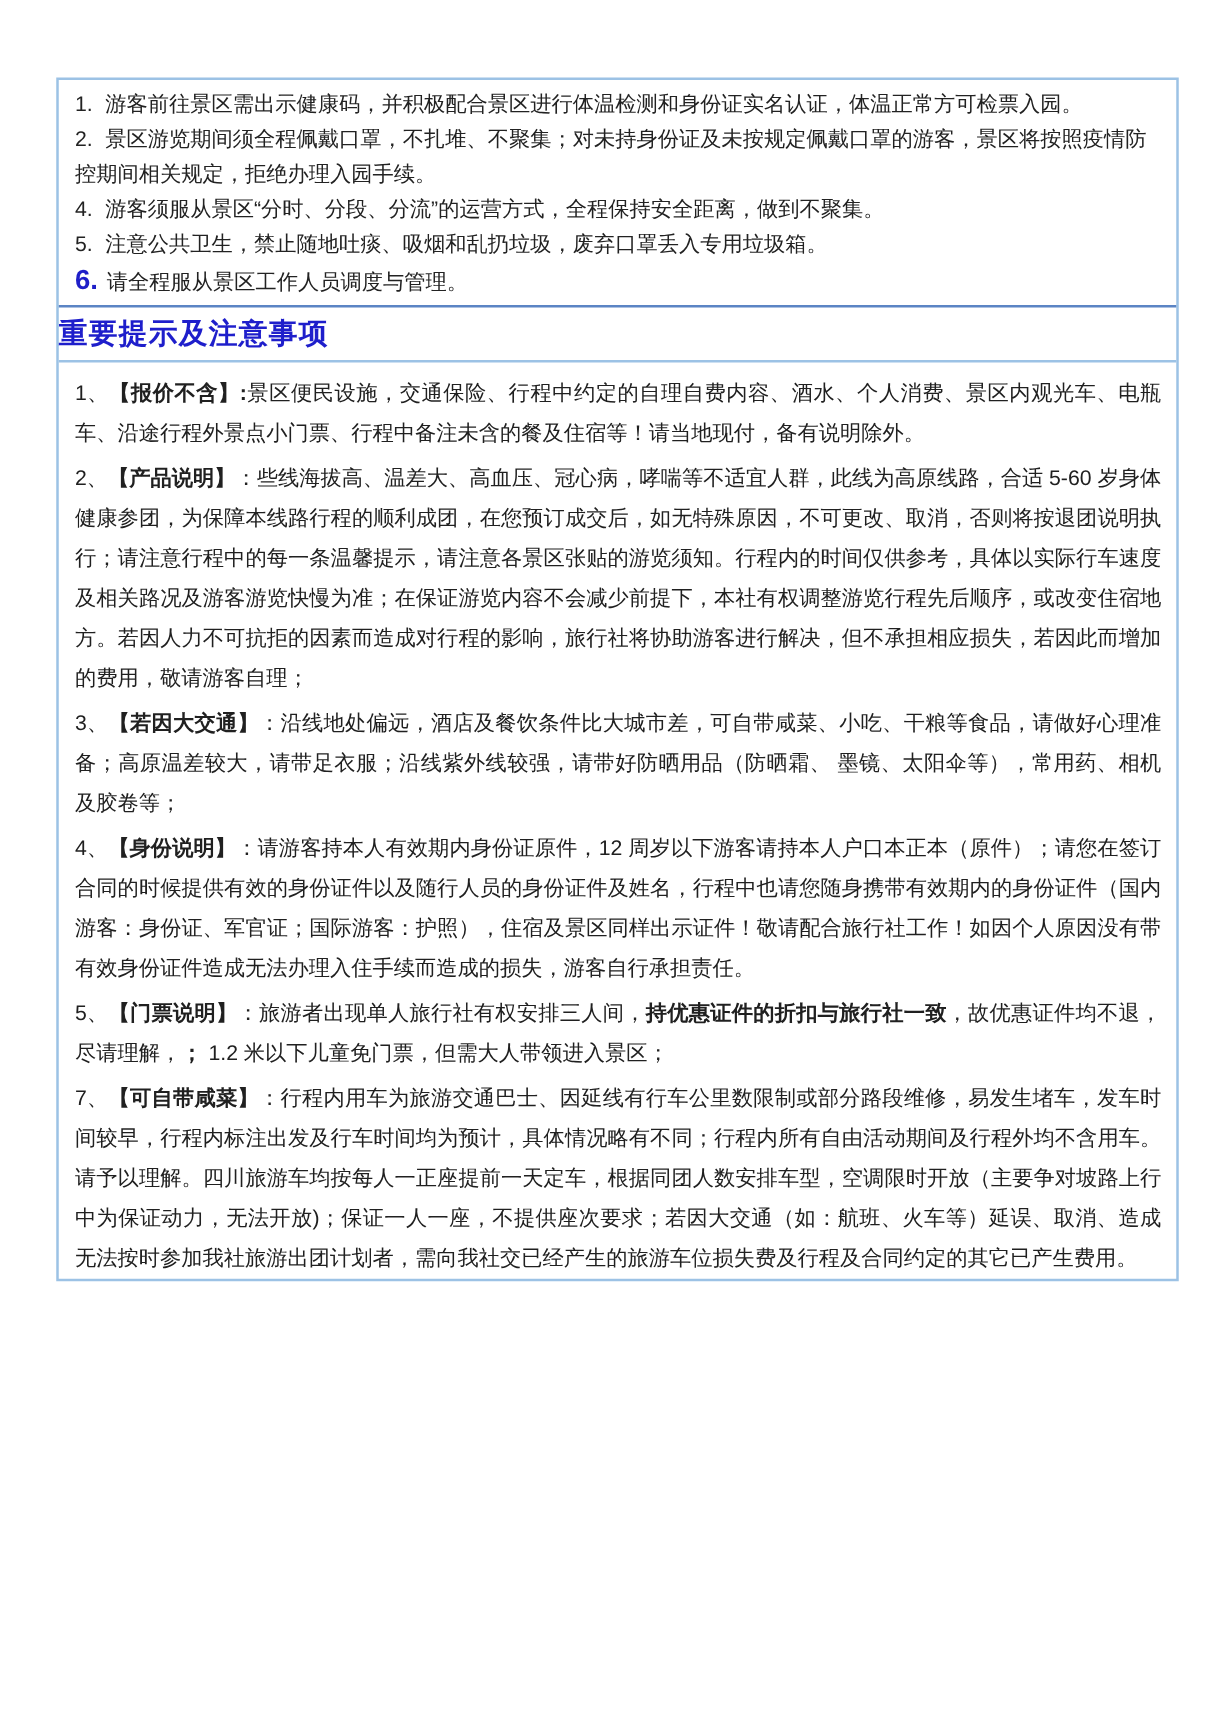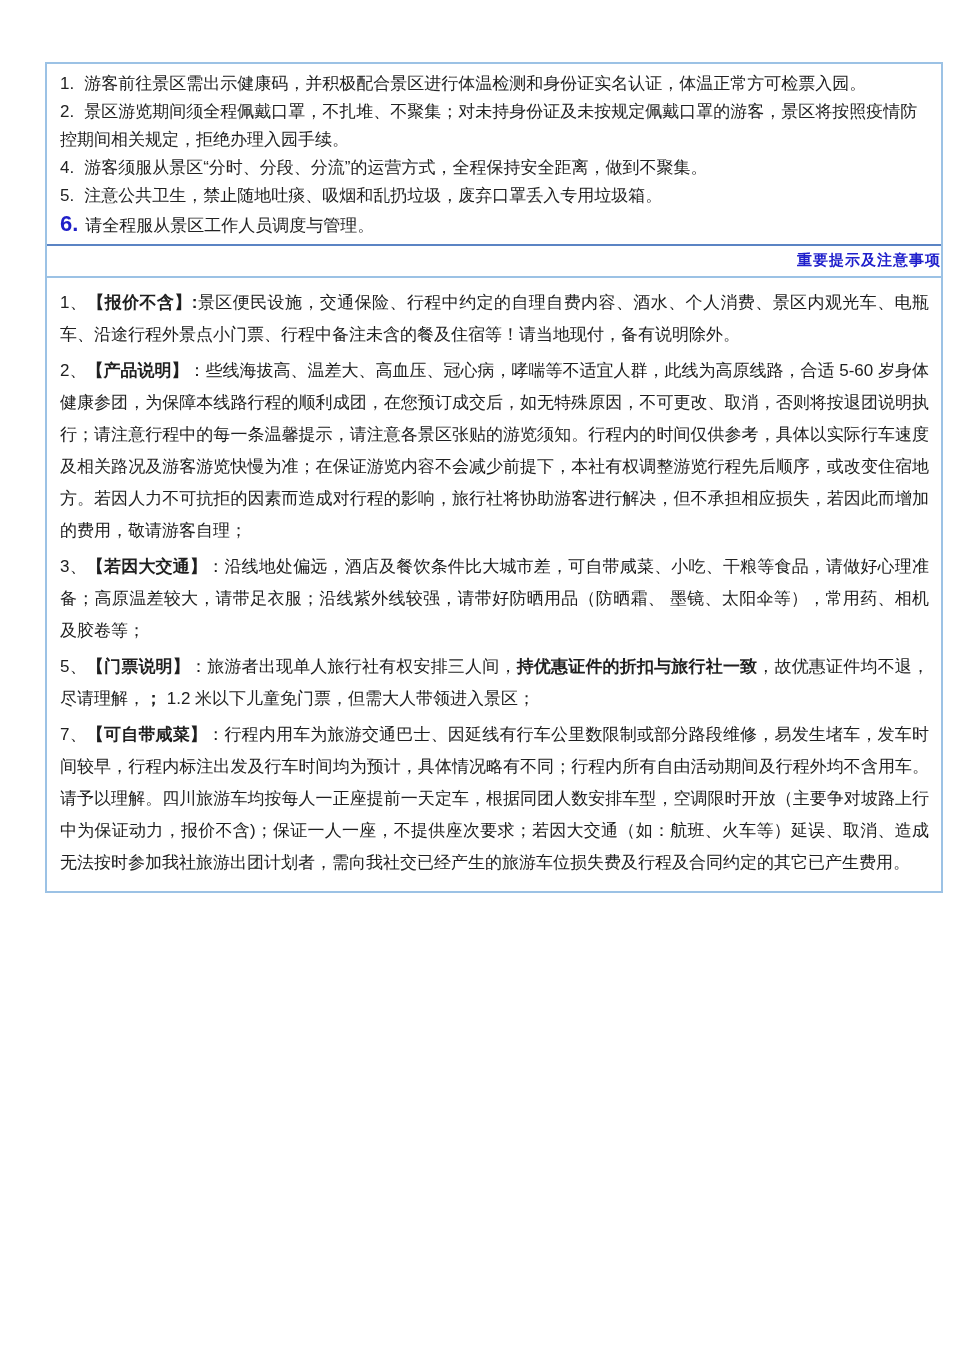--- a/index.html
+++ b/index.html
@@ -36,30 +36,30 @@
   .notice-num.highlight {
     color: #1F1FC8;
     font-weight: bold;
     font-size: 22px;
     margin-right: 7px;
   }
   
   .section-header {
     border-top: 2px solid #5B84C4;
     border-bottom: 2px solid #9CC2E5;
-    text-align: right;
+    text-align: left;
     padding: 5px 0 6px 0;
-    font-size: 15px;
+    font-size: 23px;
     font-weight: bold;
     color: #1E1ECB;
     letter-spacing: 1px;
   }
   
   .terms-section {
-    padding: 9px 12px 12px 13px;
+    padding: 9px 12px 0 13px;
     font-size: 17px;
     line-height: 32px;
     color: #202020;
     text-align: justify;
   }
   .term { margin: 0 0 4px 0; }
   .term:last-child { margin-bottom: 0; }
   .seg-bold { font-weight: bold; }
 </style>
 </head>
@@ -74,17 +74,18 @@
       <div class="notice-item"><span class="notice-num">5.</span><span class="notice-text">注意公共卫生，禁止随地吐痰、吸烟和乱扔垃圾，废弃口罩丢入专用垃圾箱。</span></div>
       <div class="notice-item"><span class="notice-num highlight">6.</span><span class="notice-text">请全程服从景区工作人员调度与管理。</span></div>
     </div>
 
   <div class="section-header">重要提示及注意事项</div>
 
   <div class="terms-section" id="terms-list">
       <p class="term"><span>1、</span><span class="seg-bold">【报价不含】:</span><span>景区便民设施，交通保险、行程中约定的自理自费内容、酒水、个人消费、景区内观光车、电瓶车、沿途行程外景点小门票、行程中备注未含的餐及住宿等！请当地现付，备有说明除外。</span></p>
       <p class="term"><span>2、</span><span class="seg-bold">【产品说明】</span><span>：些线海拔高、温差大、高血压、冠心病，哮喘等不适宜人群，此线为高原线路，合适 5-60 岁身体健康参团，为保障本线路行程的顺利成团，在您预订成交后，如无特殊原因，不可更改、取消，否则将按退团说明执行；请注意行程中的每一条温馨提示，请注意各景区张贴的游览须知。行程内的时间仅供参考，具体以实际行车速度及相关路况及游客游览快慢为准；在保证游览内容不会减少前提下，本社有权调整游览行程先后顺序，或改变住宿地方。若因人力不可抗拒的因素而造成对行程的影响，旅行社将协助游客进行解决，但不承担相应损失，若因此而增加的费用，敬请游客自理；</span></p>
       <p class="term"><span>3、</span><span class="seg-bold">【若因大交通】</span><span>：沿线地处偏远，酒店及餐饮条件比大城市差，可自带咸菜、小吃、干粮等食品，请做好心理准备；高原温差较大，请带足衣服；沿线紫外线较强，请带好防晒用品（防晒霜、 墨镜、太阳伞等），常用药、相机及胶卷等；</span></p>
+      <p class="term"><span>4、</span><span class="seg-bold">【身份说明】</span><span>：请游客持本人有效期内身份证原件，12 周岁以下游客请持本人户口本正本（原件）；请您在签订合同的时候提供有效的身份证件以及随行人员的身份证件及姓名，行程中也请您随身携带有效期内的身份证件（国内游客：身份证、军官证；国际游客：护照），住宿及景区同样出示证件！敬请配合旅行社工作！如因个人原因没有带有效身份证件造成无法办理入住手续而造成的损失，游客自行承担责任。</span></p>
       <p class="term"><span>5、</span><span class="seg-bold">【门票说明】</span><span>：旅游者出现单人旅行社有权安排三人间，</span><span class="seg-bold">持优惠证件的折扣与旅行社一致</span><span>，故优惠证件均不退，尽请理解，</span><span class="seg-bold">；</span><span> 1.2 米以下儿童免门票，但需大人带领进入景区；</span></p>
-      <p class="term"><span>7、</span><span class="seg-bold">【可自带咸菜】</span><span>：行程内用车为旅游交通巴士、因延线有行车公里数限制或部分路段维修，易发生堵车，发车时间较早，行程内标注出发及行车时间均为预计，具体情况略有不同；行程内所有自由活动期间及行程外均不含用车。请予以理解。四川旅游车均按每人一正座提前一天定车，根据同团人数安排车型，空调限时开放（主要争对坡路上行中为保证动力，报价不含)；保证一人一座，不提供座次要求；若因大交通（如：航班、火车等）延误、取消、造成无法按时参加我社旅游出团计划者，需向我社交已经产生的旅游车位损失费及行程及合同约定的其它已产生费用。</span></p>
+      <p class="term"><span>7、</span><span class="seg-bold">【可自带咸菜】</span><span>：行程内用车为旅游交通巴士、因延线有行车公里数限制或部分路段维修，易发生堵车，发车时间较早，行程内标注出发及行车时间均为预计，具体情况略有不同；行程内所有自由活动期间及行程外均不含用车。请予以理解。四川旅游车均按每人一正座提前一天定车，根据同团人数安排车型，空调限时开放（主要争对坡路上行中为保证动力，无法开放)；保证一人一座，不提供座次要求；若因大交通（如：航班、火车等）延误、取消、造成无法按时参加我社旅游出团计划者，需向我社交已经产生的旅游车位损失费及行程及合同约定的其它已产生费用。</span></p>
     </div>
 
 </div>
 
 </body></html>

